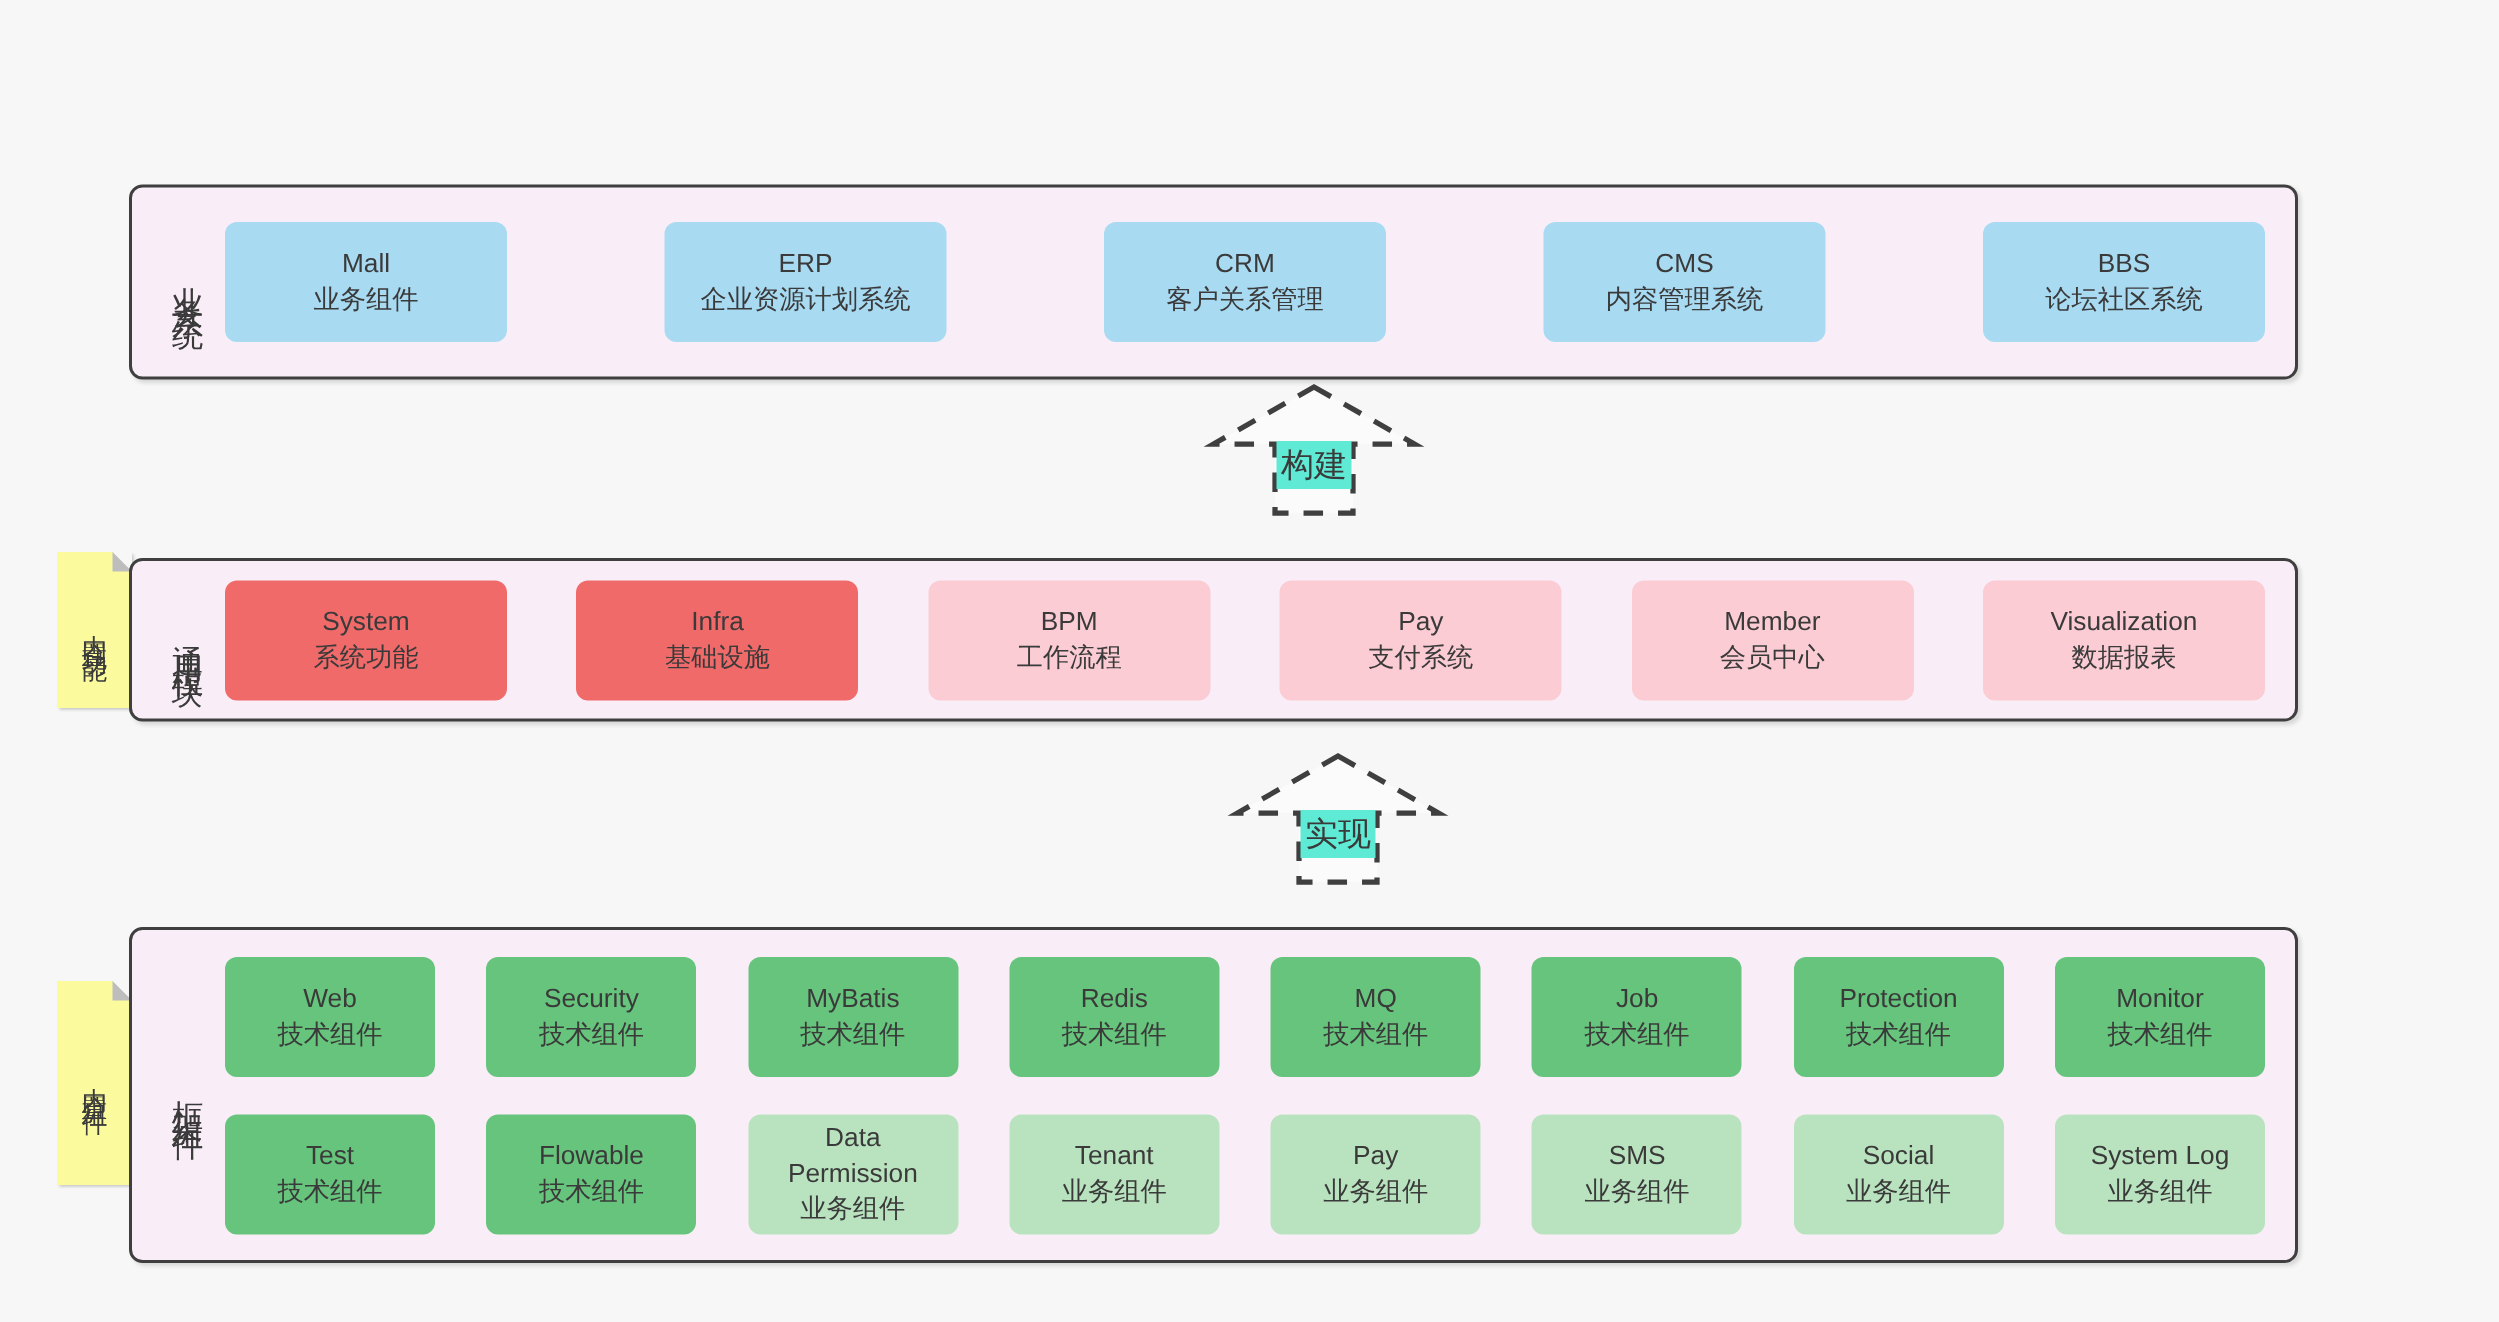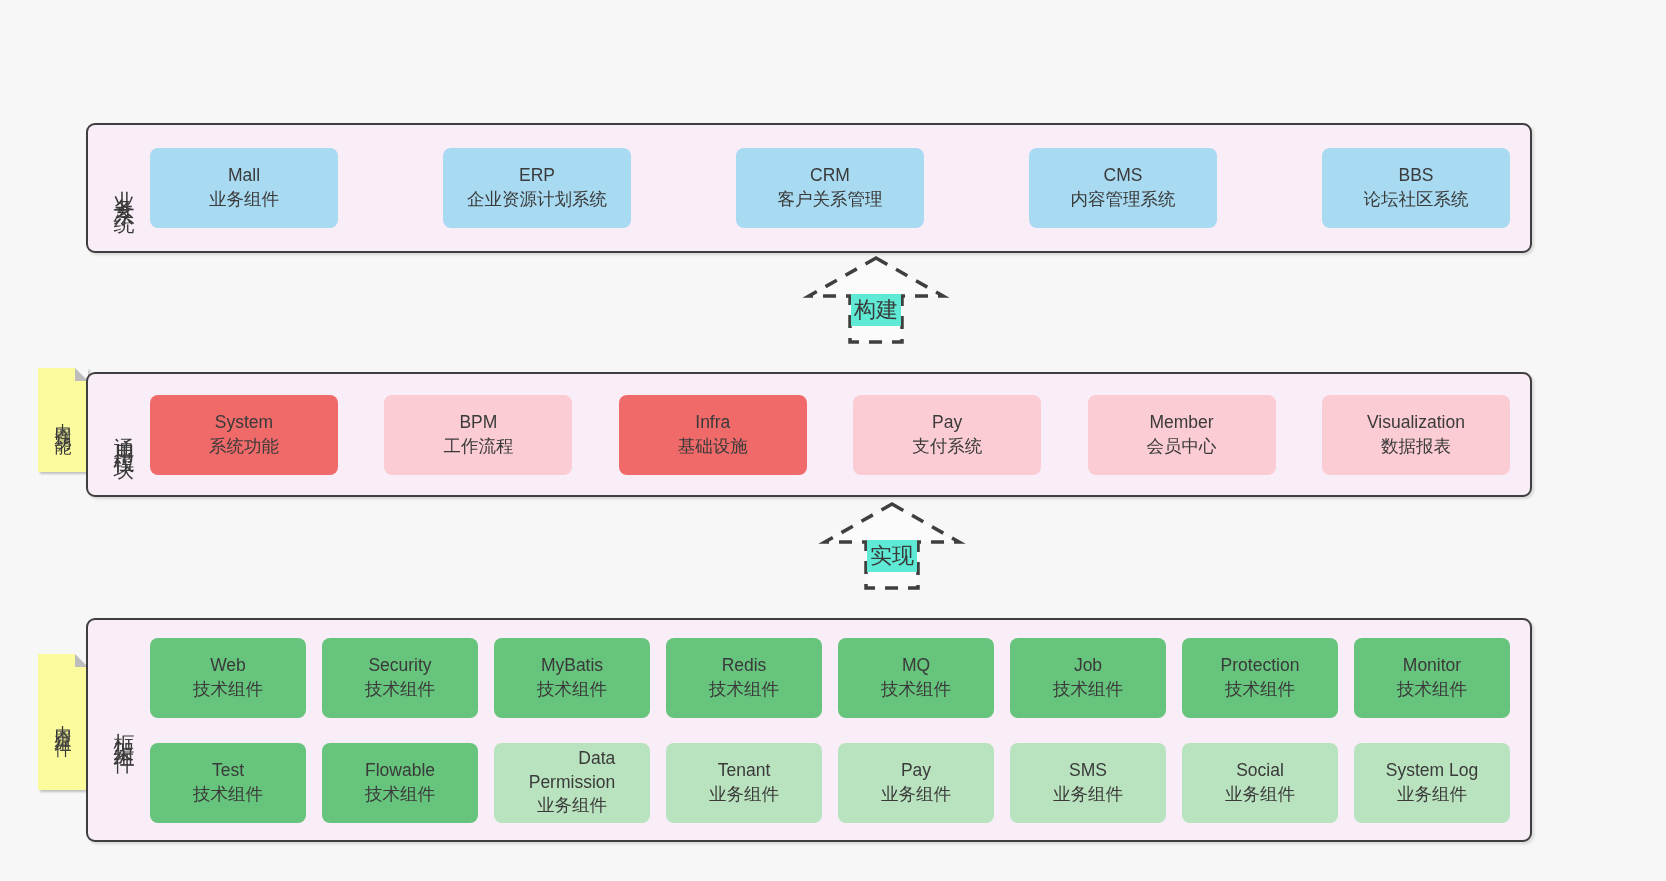--- a/index.html
+++ b/index.html
@@ -14,47 +14,47 @@
   .band{
     position:absolute;left:86px;width:1446px;box-sizing:border-box;
     background:var(--band-bg,#f9eef7);
     border:2px solid var(--band-border,#3f3f3f);
     border-radius:9px;
     box-shadow:2px 2px 3px rgba(0,0,0,.13);
     display:flex;align-items:center;
     padding:0 20px 0 12px;
   }
   .band1{top:123px;height:130px;}
-  .band2{top:372px;height:125px;}
+  .band2{top:372px;height:109px;}
   .band3{top:618px;height:224px;}
 
   .band-label{
     flex:none;width:36px;margin-right:12px;text-align:center;
     writing-mode:vertical-rl;text-orientation:upright;
     font-size:21px;letter-spacing:7px;color:var(--text,#3a3a3a);
     margin-left:2px;
   }
 
   .boxes{flex:1;display:flex;justify-content:space-between;align-items:center;}
   .rows{flex:1;display:flex;flex-direction:column;gap:25px;}
 
   .box{
     height:80px;border-radius:8px;box-sizing:border-box;
     display:flex;flex-direction:column;justify-content:center;align-items:center;
     text-align:center;font-size:17.5px;line-height:1.36;color:var(--text,#3a3a3a);
     padding:0 6px;
   }
   .cols6 .box{width:188px;}
-  .cols8 .box{width:156px;}
+  .cols8 .box{width:140px;}
   .box.blue{background:var(--blue,#a8daf2);}
   .box.red{background:var(--red,#f16a6a);}
   .box.pink{background:var(--pink,#fbccd4);}
   .box.green{background:var(--green,#66c47c);}
   .box.light-green{background:var(--light-green,#b9e3bf);}
-  .box-title{white-space:pre-line;text-align:right;}
+  .box-title{white-space:pre-line;}
 
   
   .sticky{
     position:absolute;left:38px;width:50px;
     background:var(--sticky-yellow,#fbfb9e);
     box-shadow:1.5px 1.5px 2px rgba(0,0,0,.22);
     display:flex;align-items:center;justify-content:center;
   }
   .sticky2{top:368px;height:104px;}
   .sticky3{top:654px;height:136px;}
@@ -127,27 +127,27 @@
     <span class="sticky-text">内置功能</span>
     <i class="fold"></i>
   </div>
   <section class="band band2">
     <div class="band-label">通用模块</div>
     <div class="boxes cols6">
       <div class="box red">
         <div class="box-title">System</div>
         <div class="box-sub">系统功能</div>
       </div>
-      <div class="box pink">
-        <div class="box-title">BPM</div>
-        <div class="box-sub">工作流程</div>
-      </div>
       <div class="box red">
         <div class="box-title">Infra</div>
         <div class="box-sub">基础设施</div>
+      </div>
+      <div class="box pink">
+        <div class="box-title">BPM</div>
+        <div class="box-sub">工作流程</div>
       </div>
       <div class="box pink">
         <div class="box-title">Pay</div>
         <div class="box-sub">支付系统</div>
       </div>
       <div class="box pink">
         <div class="box-title">Member</div>
         <div class="box-sub">会员中心</div>
       </div>
       <div class="box pink">

